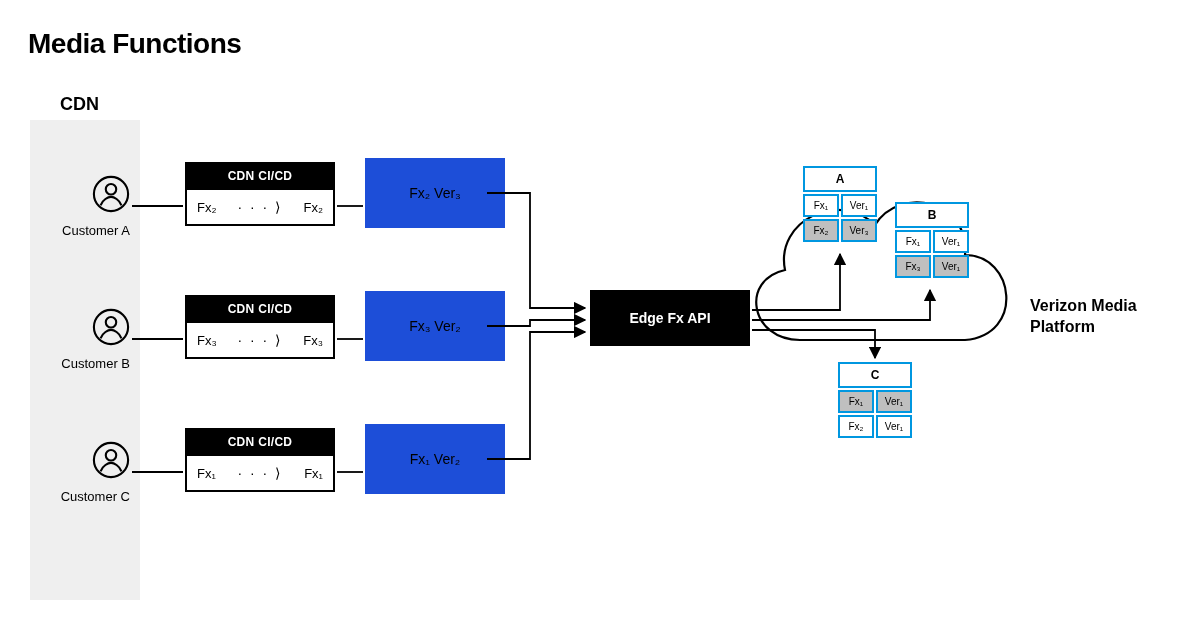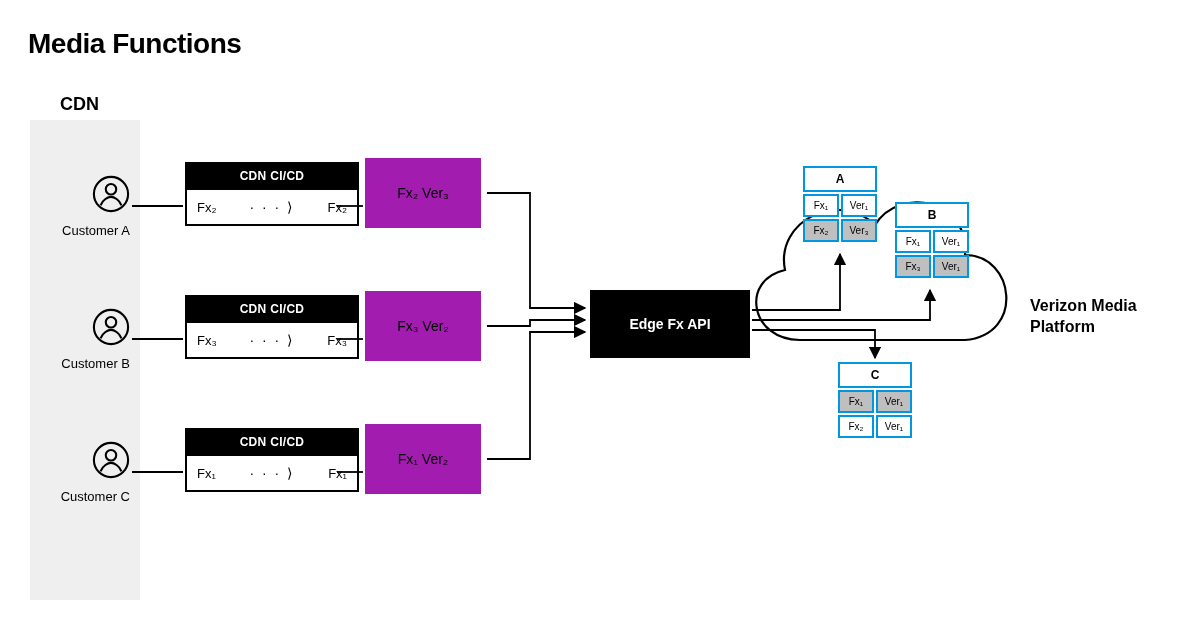--- a/index.html
+++ b/index.html
@@ -46,21 +46,21 @@
     height: 38px;
     margin: 0 auto 6px;
   }
   .user-label {
     font-size: 13px;
     font-weight: 400;
   }
   .cicd-block {
     position: absolute;
     left: 185px;
-    width: 174px;
+    width: 150px;
   }
   .cicd-header {
     background: #000;
     color: #fff;
     font-size: 12px;
     font-weight: 900;
     padding: 7px 0;
     text-align: center;
     letter-spacing: 0.3px;
   }
@@ -78,35 +78,35 @@
     font-size: 13px;
   }
   .dots-arrow {
     font-size: 14px;
     letter-spacing: 2px;
     padding: 0 4px;
   }
   .gray-box {
     position: absolute;
     left: 365px;
-    width: 116px;
+    width: 140px;
     height: 70px;
-    background: #a21caf;
+    background: #1d4ed8;
     display: flex;
     align-items: center;
     justify-content: center;
     font-size: 14px;
     font-weight: 500;
   }
   .api-box {
     position: absolute;
     left: 590px;
     top: 290px;
     width: 160px;
-    height: 68px;
+    height: 56px;
     background: #000;
     color: #fff;
     display: flex;
     align-items: center;
     justify-content: center;
     font-size: 14px;
     font-weight: 900;
   }
   .cloud {
     position: absolute;

